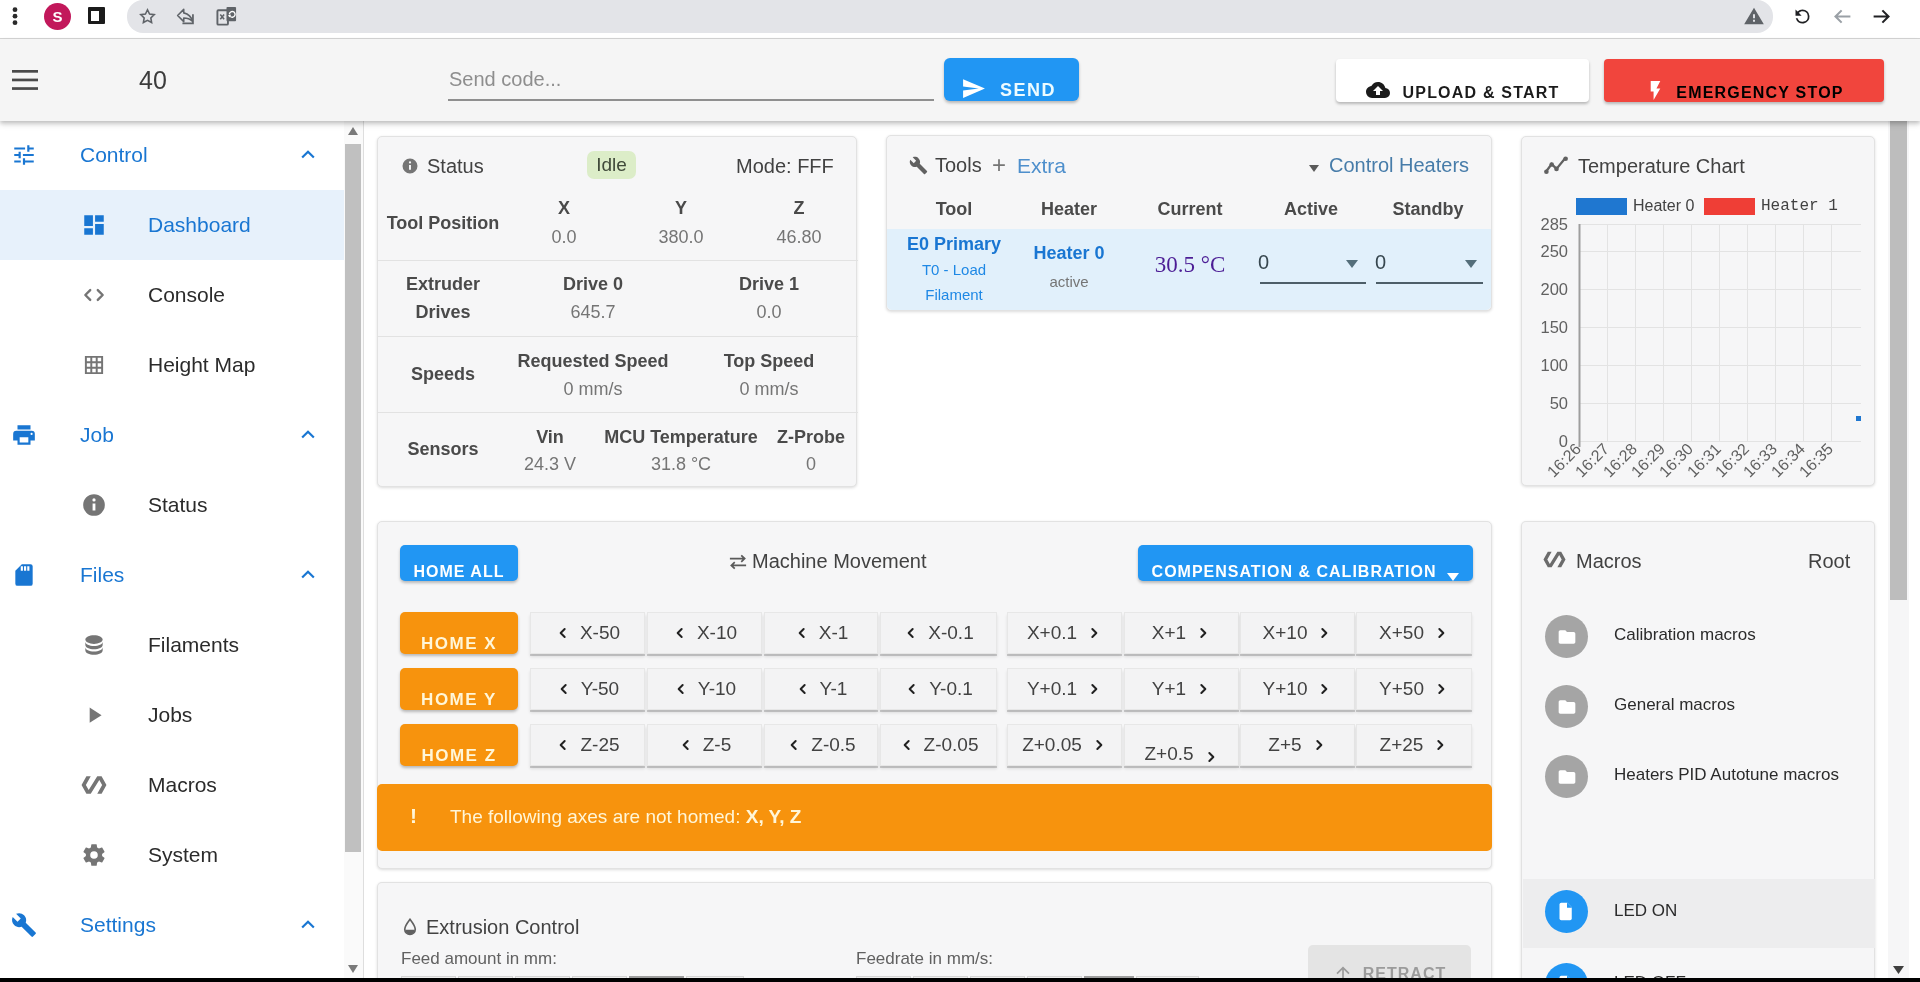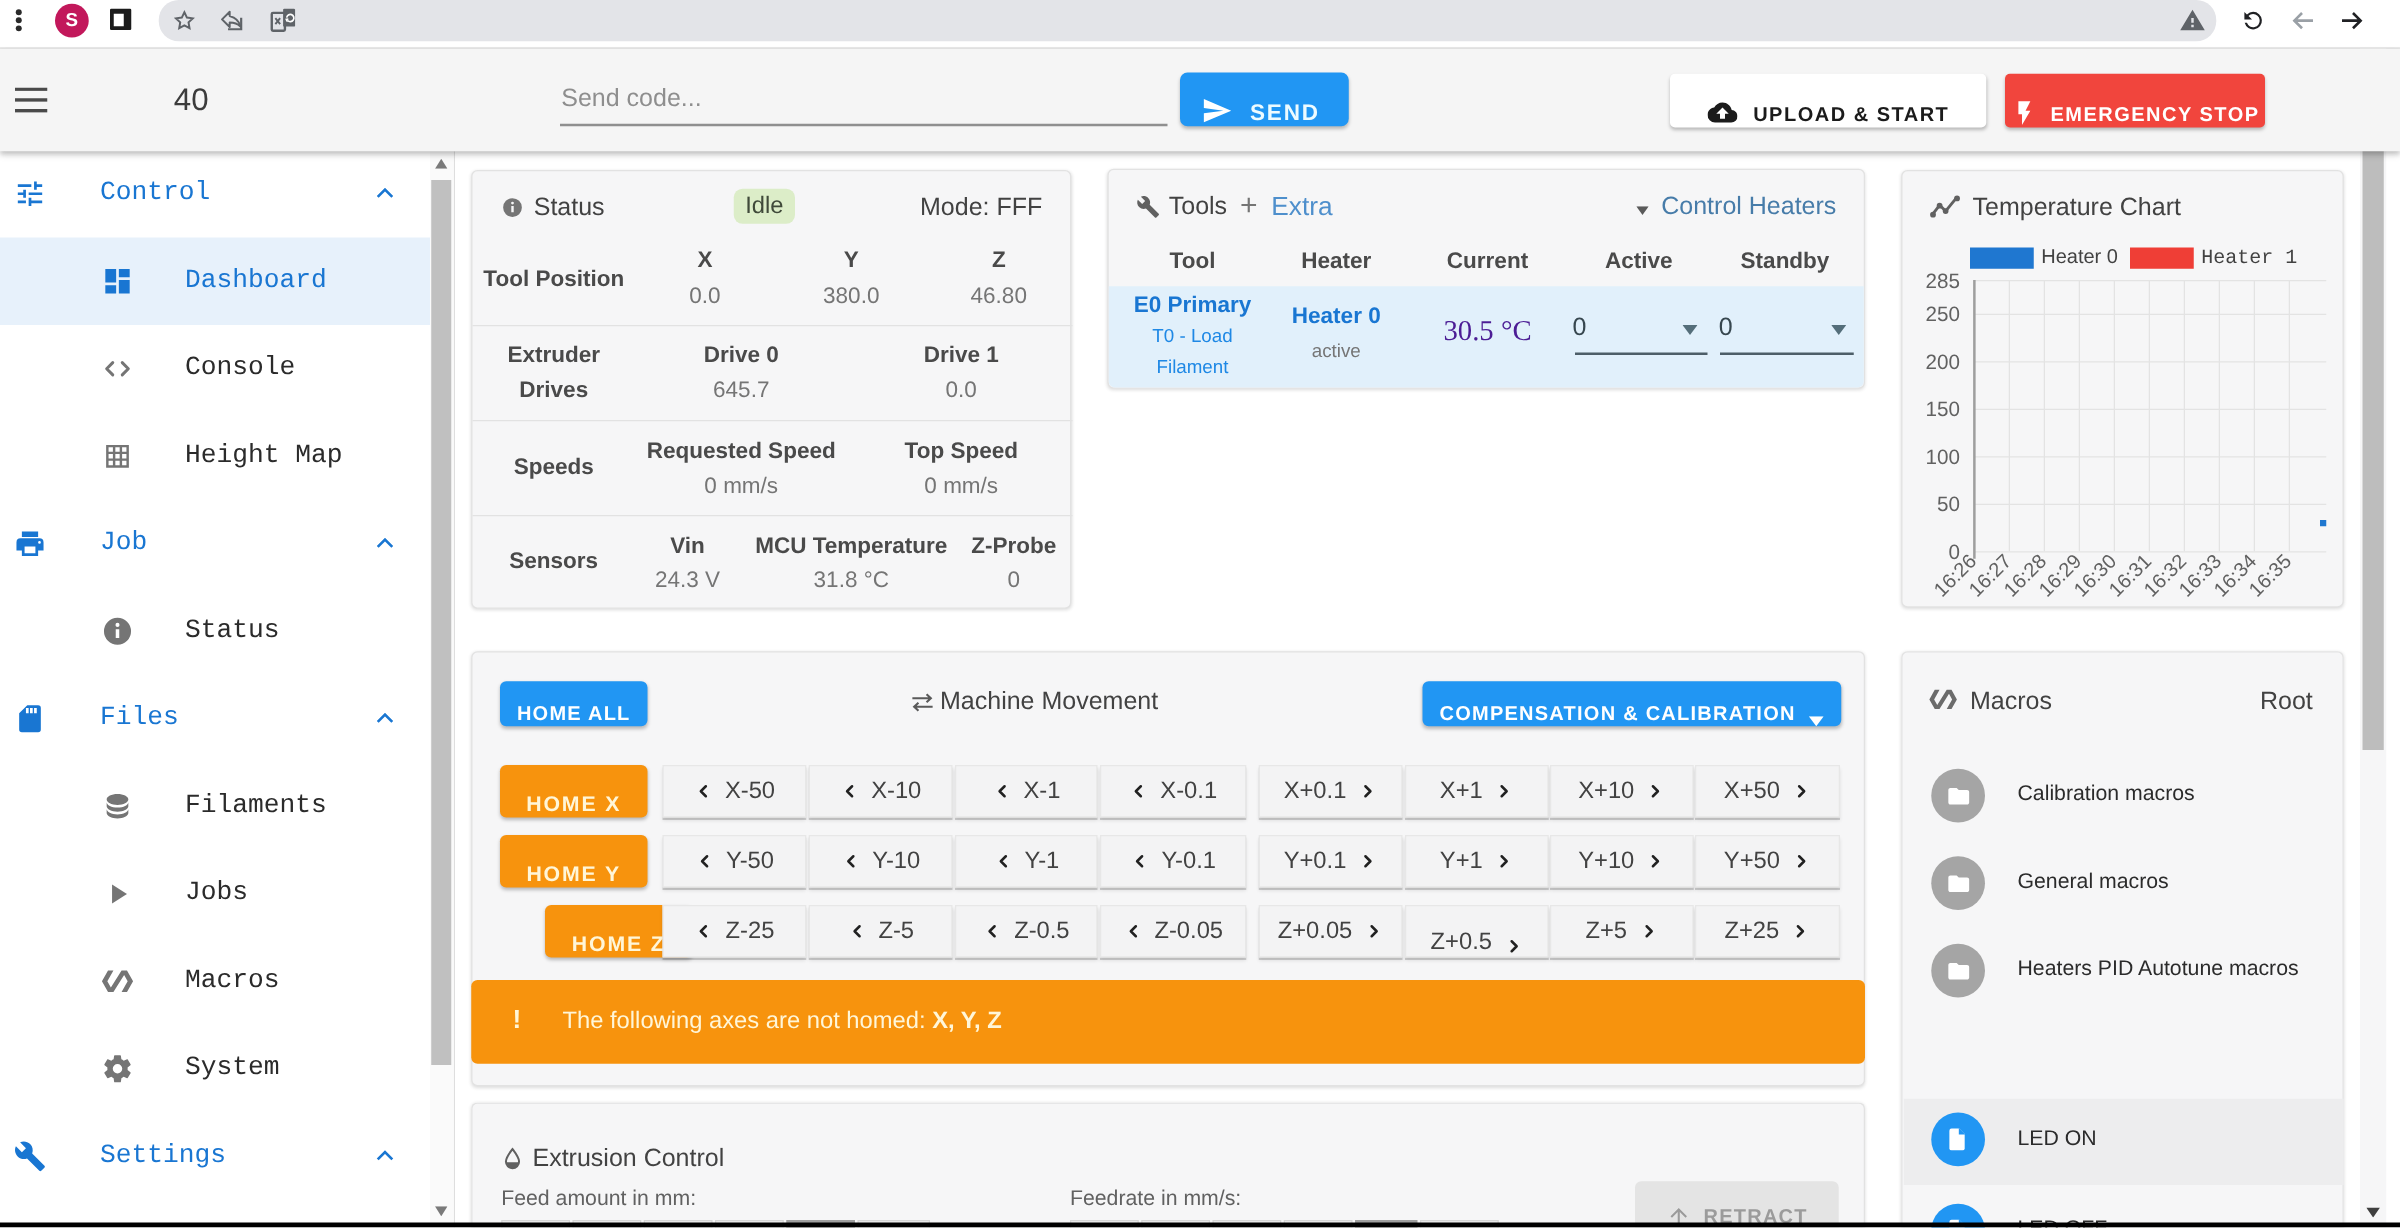--- a/index.html
+++ b/index.html
@@ -11,23 +11,23 @@
 #omnibox { position:absolute; left:127px; top:0px; width:1646px; height:33px; background:#e3e4e8; border-radius:0 0 16px 16px; border-radius:16px; }
 .cicon { position:absolute; }
 
 #appbar { position:absolute; left:0; top:39px; width:1920px; height:82px; background:#f5f5f5; box-shadow:0 2px 4px rgba(0,0,0,.18), 0 4px 6px rgba(0,0,0,.10); z-index:30; }
 #pagenum { position:absolute; left:139px; top:27px; font-size:25px; color:#3c3c3c; }
 #sendph { position:absolute; left:449px; top:29px; font-size:20px; color:#8e8e8e; }
 #sendline { position:absolute; left:448px; top:60px; width:486px; height:1.5px; background:#8f8f8f; }
 .btn { position:absolute; border-radius:4px; display:flex; align-items:flex-end; justify-content:center; font-weight:bold; }
 #btn-send { left:944px; top:19px; width:135px; height:43px; border-radius:6px; background:#2196F3; color:#EDFBFF; font-size:18px; letter-spacing:1.5px; box-shadow:0 2px 3px rgba(0,0,0,.25); }
 #btn-upload { left:1336px; top:20px; width:253px; height:43px; background:#fff; color:#1b1b1b; font-size:16px; letter-spacing:1.2px; box-shadow:0 2px 3px rgba(0,0,0,.25); }
-#btn-estop { left:1604px; top:20px; width:208px; height:43px; background:#f1453d; color:#ffffff; font-size:16px; letter-spacing:1.2px; box-shadow:0 2px 3px rgba(0,0,0,.25); }
-
-#sidebar { position:absolute; left:0; top:121px; width:364px; height:861px; background:#fff; border-right:1px solid #dedede; z-index:5;font-family:Liberation Mono, monospace; }
+#btn-estop { left:1604px; top:20px; width:280px; height:43px; background:#f1453d; color:#000000; font-size:16px; letter-spacing:1.2px; box-shadow:0 2px 3px rgba(0,0,0,.25); }
+
+#sidebar { position:absolute; left:0; top:121px; width:364px; height:861px; background:#fff; border-right:1px solid #dedede; z-index:5; }
 .nav-head { position:absolute; left:0; width:345px; height:70px; }
 .nav-head .txt { position:absolute; left:80px; top:50%; transform:translateY(-50%); font-size:21px; color:#1976D2; }
 .nav-item .txt { position:absolute; left:148px; top:50%; transform:translateY(-50%); font-size:21px; color:#2b2b2b; }
 .nav-item { position:absolute; left:0; width:345px; height:70px; }
 .nav-item.active { background:#E7F1FB; }
 .nav-item.active .txt { color:#1976D2; }
 .icon24 { position:absolute; width:26px; height:26px; }
 .caret { position:absolute; left:298px; width:20px; height:20px; }
 
 .sb-track { position:absolute; background:#fafafa; }
@@ -388,21 +388,21 @@
           <path d="M3 6.2h16M15.6 2.6 19.4 6.2 15.6 9.8"></path>
           <path d="M21 13.8H5M8.4 10.2 4.6 13.8l3.8 3.6"></path>
         </g>
       </svg>
   <div class="ctitle" style="left:374px;top:28px">Machine Movement</div>
   <div class="btn" style="left:760px;top:23px;width:335px;height:36px;background:#2196F3;color:#fff;font-size:16px;letter-spacing:1px;box-shadow:0 2px 3px rgba(0,0,0,.25);border-radius:5px;">COMPENSATION &amp; CALIBRATION&nbsp;&nbsp;<svg width="12" height="8">
           <path fill="#fff" d="M0 0h12L6 8Z"></path>
         </svg></div>
   <div class="btn mvhome" style="left:22px;top:90px;">HOME X</div>
   <div class="btn mvhome" style="left:22px;top:146px;">HOME Y</div>
-  <div class="btn mvhome" style="left:22px;top:202px;margin-left:36px;">HOME Z</div>
+  <div class="btn mvhome" style="left:22px;top:202px;">HOME Z</div>
 
   <div class="mv" style="left:152px;top:90px;width:115px;"><svg class="chl" width="16" height="16" viewBox="0 0 24 24">
           <path fill="none" stroke="#212121" stroke-width="3" stroke-linecap="round" stroke-linejoin="round" d="M14.5 6 8.5 12l6 6"></path>
         </svg>X-50</div>
   <div class="mv" style="left:269px;top:90px;width:115px;"><svg width="16" height="16" viewBox="0 0 24 24">
           <path fill="none" stroke="#212121" stroke-width="3" stroke-linecap="round" stroke-linejoin="round" d="M14.5 6 8.5 12l6 6"></path>
         </svg>X-10</div>
   <div class="mv" style="left:386px;top:90px;width:114px;"><svg width="16" height="16" viewBox="0 0 24 24">
           <path fill="none" stroke="#212121" stroke-width="3" stroke-linecap="round" stroke-linejoin="round" d="M14.5 6 8.5 12l6 6"></path>
         </svg>X-1</div>

